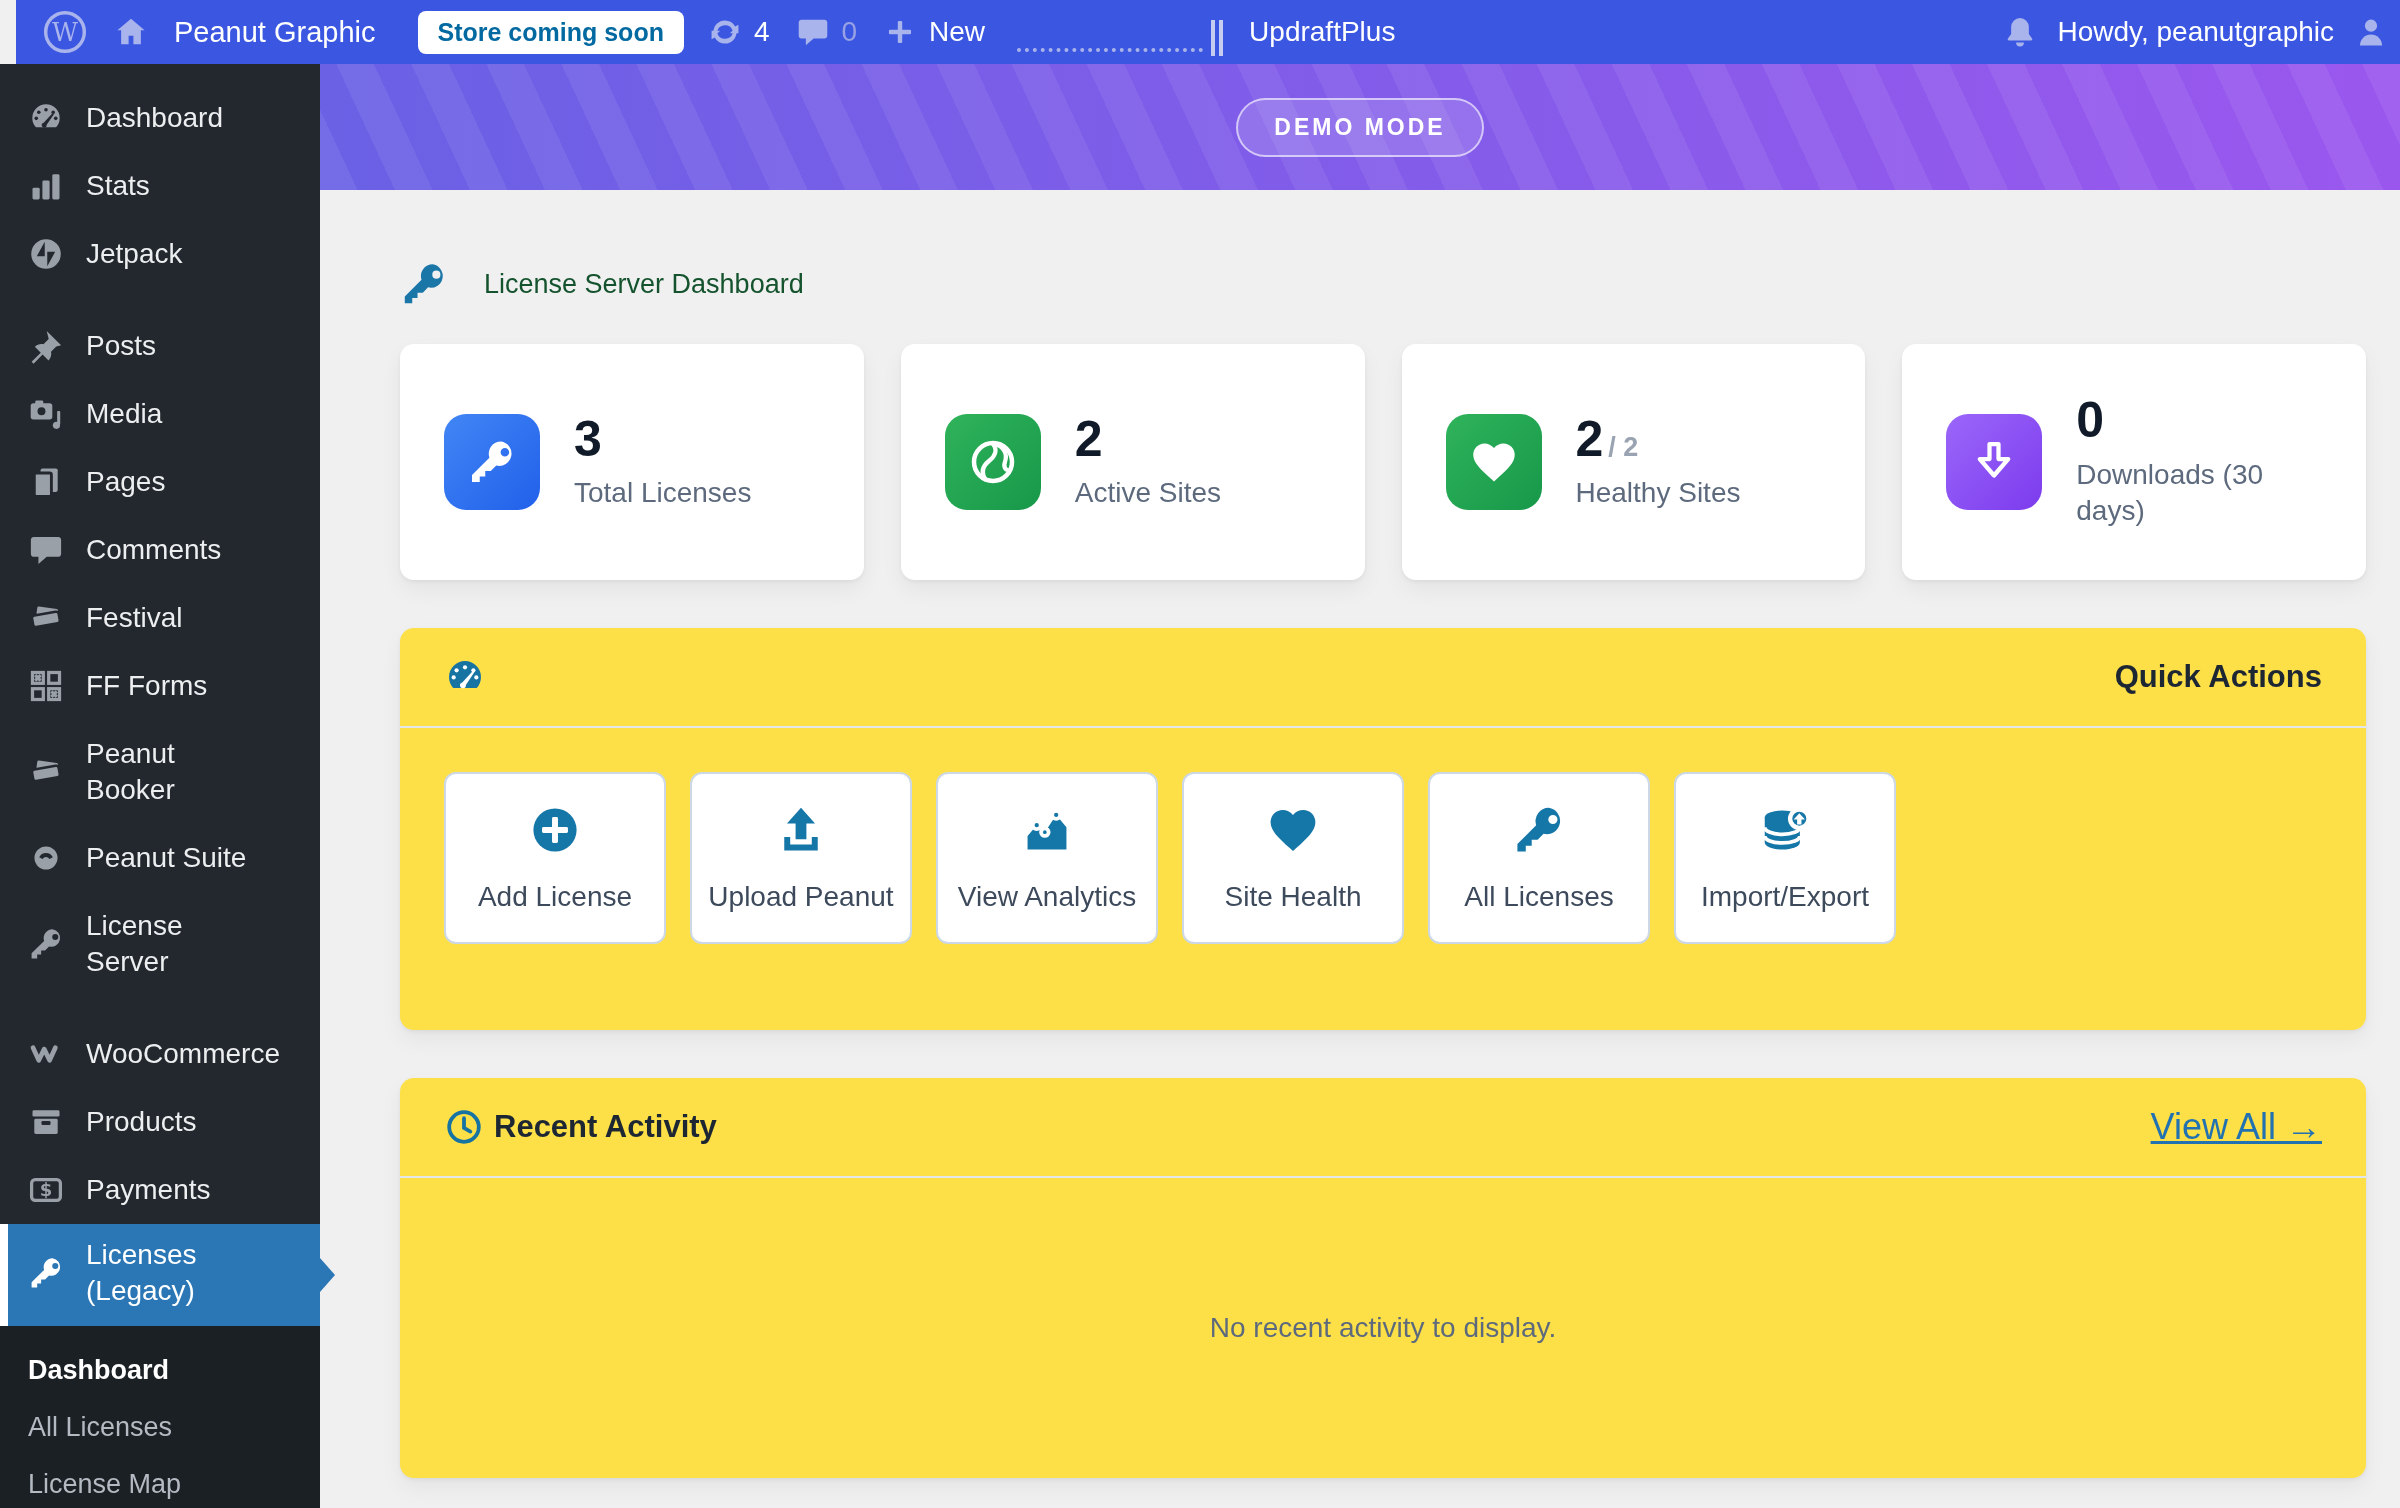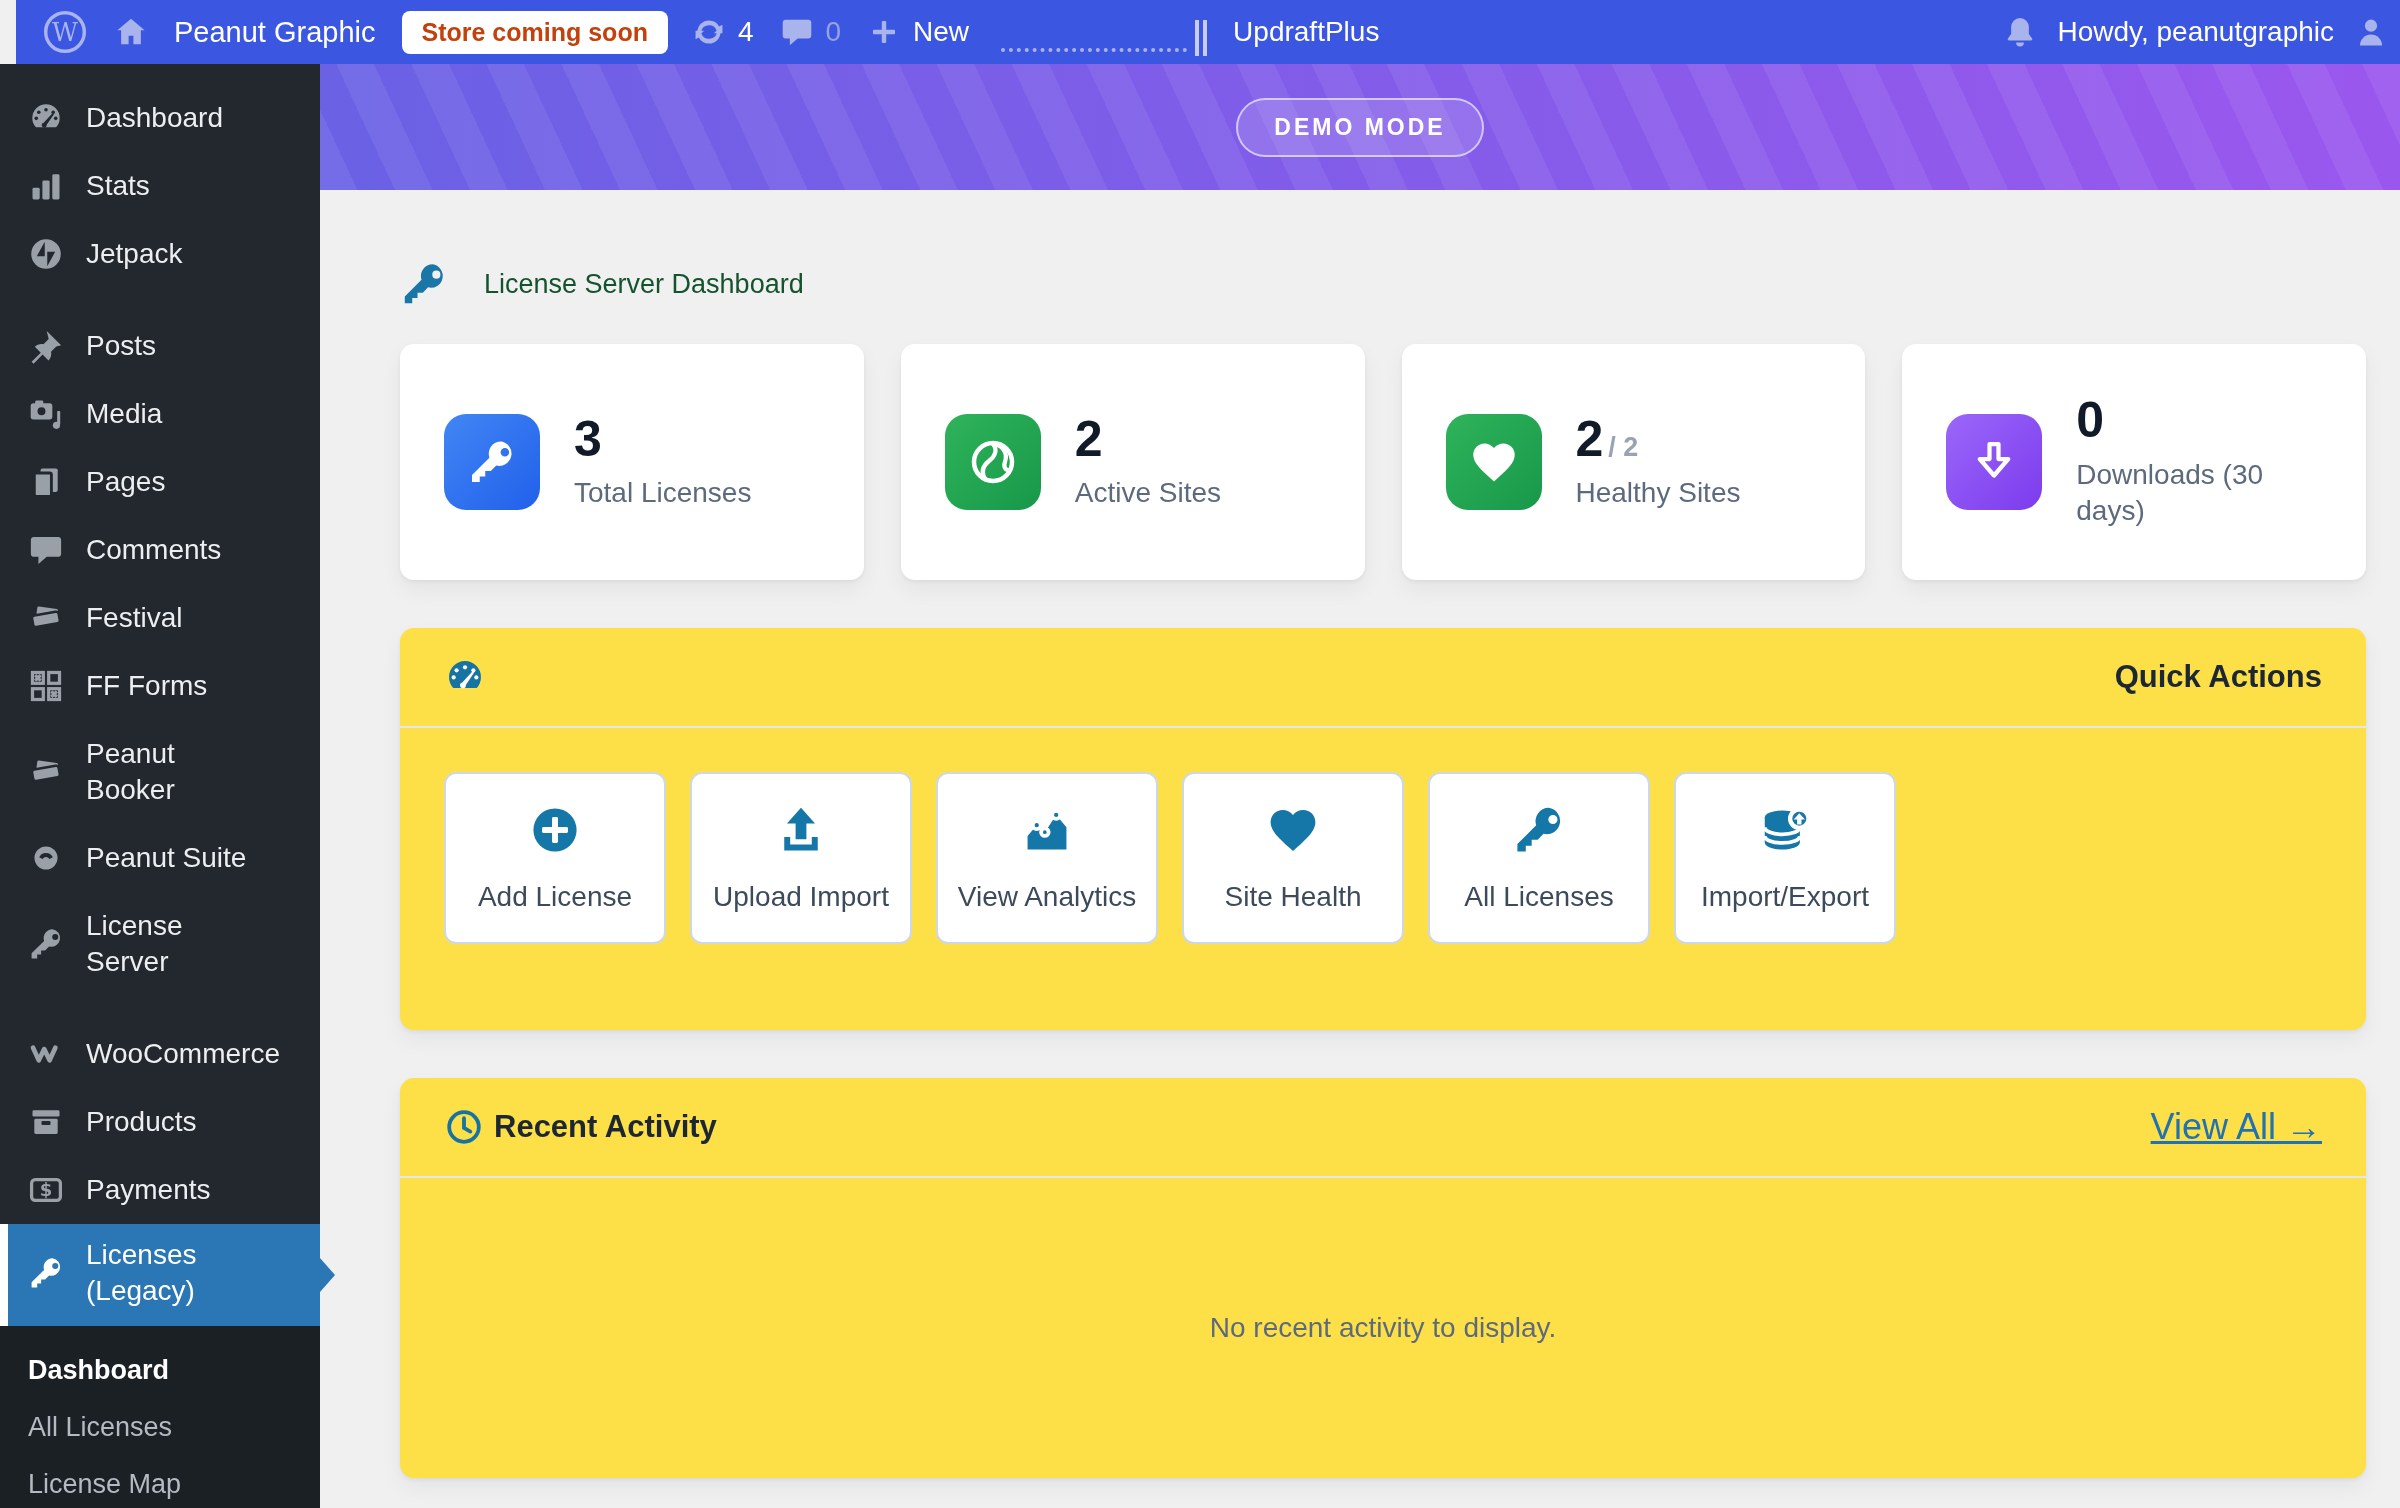--- a/index.html
+++ b/index.html
@@ -5,21 +5,21 @@
   * { margin:0; padding:0; box-sizing:border-box; }
   html,body { width:2400px; height:1508px; overflow:hidden; font-family:"Liberation Sans",sans-serif; background:#f0f0f1; }
   .ico { display:block; }
 
   
   .adminbar { position:absolute; top:0; left:16px; width:2400px; height:64px; background:#3b57e1; display:flex; align-items:center; color:#fff; z-index:40; }
   .ab-left { display:flex; align-items:center; gap:26px; padding:0 24px 0 26px; }
   .ab-icon { width:34px; height:34px; color:#a9b3ec; }
   .ab-wp { width:46px; height:46px; color:#a9b3ec; }
   .ab-sitename { font-size:29px; color:#fff; cursor:pointer; }
-  .ab-badge { background:#fff; color:#c2410c; font-size:25px; font-weight:600; padding:7px 20px; border-radius:8px; cursor:pointer; white-space:nowrap; }
+  .ab-badge { background:#fff; color:#0369a1; font-size:25px; font-weight:600; padding:7px 20px; border-radius:8px; cursor:pointer; white-space:nowrap;margin-left:16px; }
   .ab-count { font-size:28px; color:#fff; }
   .ab-count.dim { color:#97a1e4; }
   .ab-group { display:flex; align-items:center; gap:12px; margin-right:26px; cursor:pointer; }
   .ab-newlabel { font-size:28px; }
   .ab-progress { display:flex; align-items:flex-end; gap:8px; height:48px; margin:0 26px 0 6px; }
   .ab-dots { width:186px; height:0; border-bottom:4px dotted #a9b3ea; margin-bottom:4px; }
   .ab-bars { display:flex; gap:4px; }
   .ab-bar { width:4px; height:36px; background:#c6cdf0; }
   .ab-updraft { font-size:28px; cursor:pointer; }
   .ab-right { margin-left:auto; display:flex; align-items:center; gap:20px; padding-right:28px; }
@@ -457,21 +457,21 @@
         <div class="qa-btn">
           <svg class="ico">
               <use href="#i-plus-circle"></use>
             </svg>
           <span class="qa-label">Add License</span>
         </div>
         <div class="qa-btn">
           <svg class="ico">
               <use href="#i-upload"></use>
             </svg>
-          <span class="qa-label">Upload Import</span>
+          <span class="qa-label">Upload Peanut</span>
         </div>
         <div class="qa-btn">
           <svg class="ico">
               <use href="#i-chart"></use>
             </svg>
           <span class="qa-label">View Analytics</span>
         </div>
         <div class="qa-btn">
           <svg class="ico">
               <use href="#i-heart"></use>

